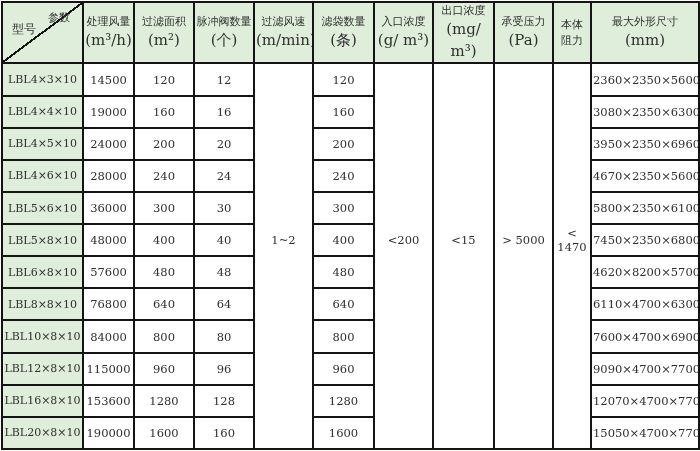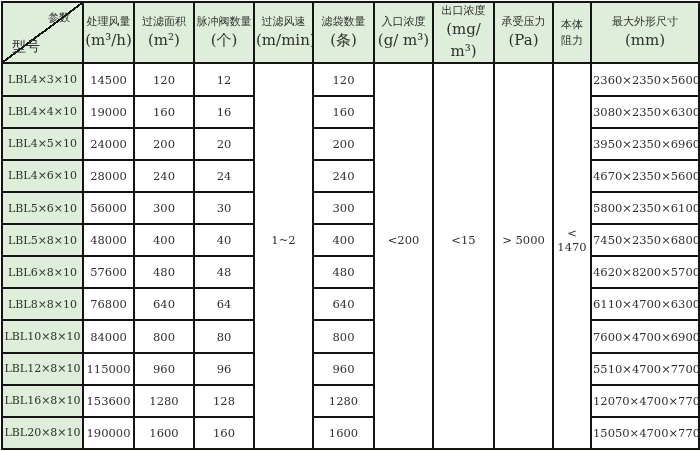--- a/index.html
+++ b/index.html
@@ -55,21 +55,21 @@
     background:
       linear-gradient(to bottom right,
         transparent calc(50% - 1px),
         var(--border,#141414) calc(50% - 1px),
         var(--border,#141414) calc(50% + 1px),
         transparent calc(50% + 1px)),
       var(--header_bg,#dfeeda) !important;
     padding-left: 40px;
   }
   th.corner .corner-top{position:absolute;top:7px;right:12px;font-size:11px;}
-  th.corner .corner-bottom{position:absolute;bottom:5px;left:9px;font-size:14px;font-family:Liberation Serif, serif;}
+  th.corner .corner-bottom{position:absolute;bottom:24px;left:9px;font-size:12px;font-family:Liberation Serif, serif;}
   
   td.merged span.shift{display:inline-block;transform:translateY(-16px);}
 </style>
 </head>
 <body>
 
 <table class="spec">
   <colgroup>
     <col style="width:81px">
       <col style="width:51px">
@@ -164,21 +164,21 @@
     <tr>
       <td class="model">LBL4×6×10</td>
       <td>28000</td>
       <td>240</td>
       <td>24</td>
       <td>240</td>
       <td>4670×2350×5600</td>
     </tr>
     <tr>
       <td class="model">LBL5×6×10</td>
-      <td>56000</td>
+      <td>36000</td>
       <td>300</td>
       <td>30</td>
       <td>300</td>
       <td>5800×2350×6100</td>
     </tr>
     <tr>
       <td class="model">LBL5×8×10</td>
       <td>48000</td>
       <td>400</td>
       <td>40</td>
@@ -208,21 +208,21 @@
       <td>80</td>
       <td>800</td>
       <td>7600×4700×6900</td>
     </tr>
     <tr>
       <td class="model">LBL12×8×10</td>
       <td>115000</td>
       <td>960</td>
       <td>96</td>
       <td>960</td>
-      <td>5510×4700×7700</td>
+      <td>9090×4700×7700</td>
     </tr>
     <tr>
       <td class="model">LBL16×8×10</td>
       <td>153600</td>
       <td>1280</td>
       <td>128</td>
       <td>1280</td>
       <td>12070×4700×7700</td>
     </tr>
     <tr>

